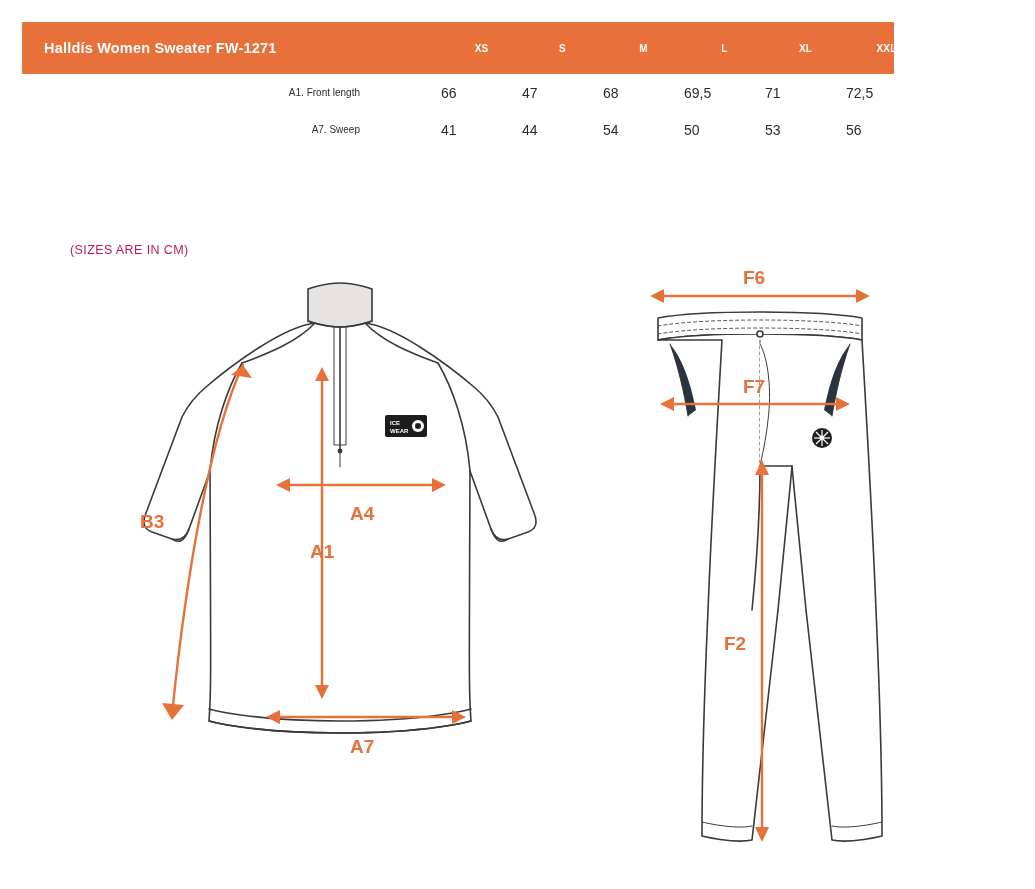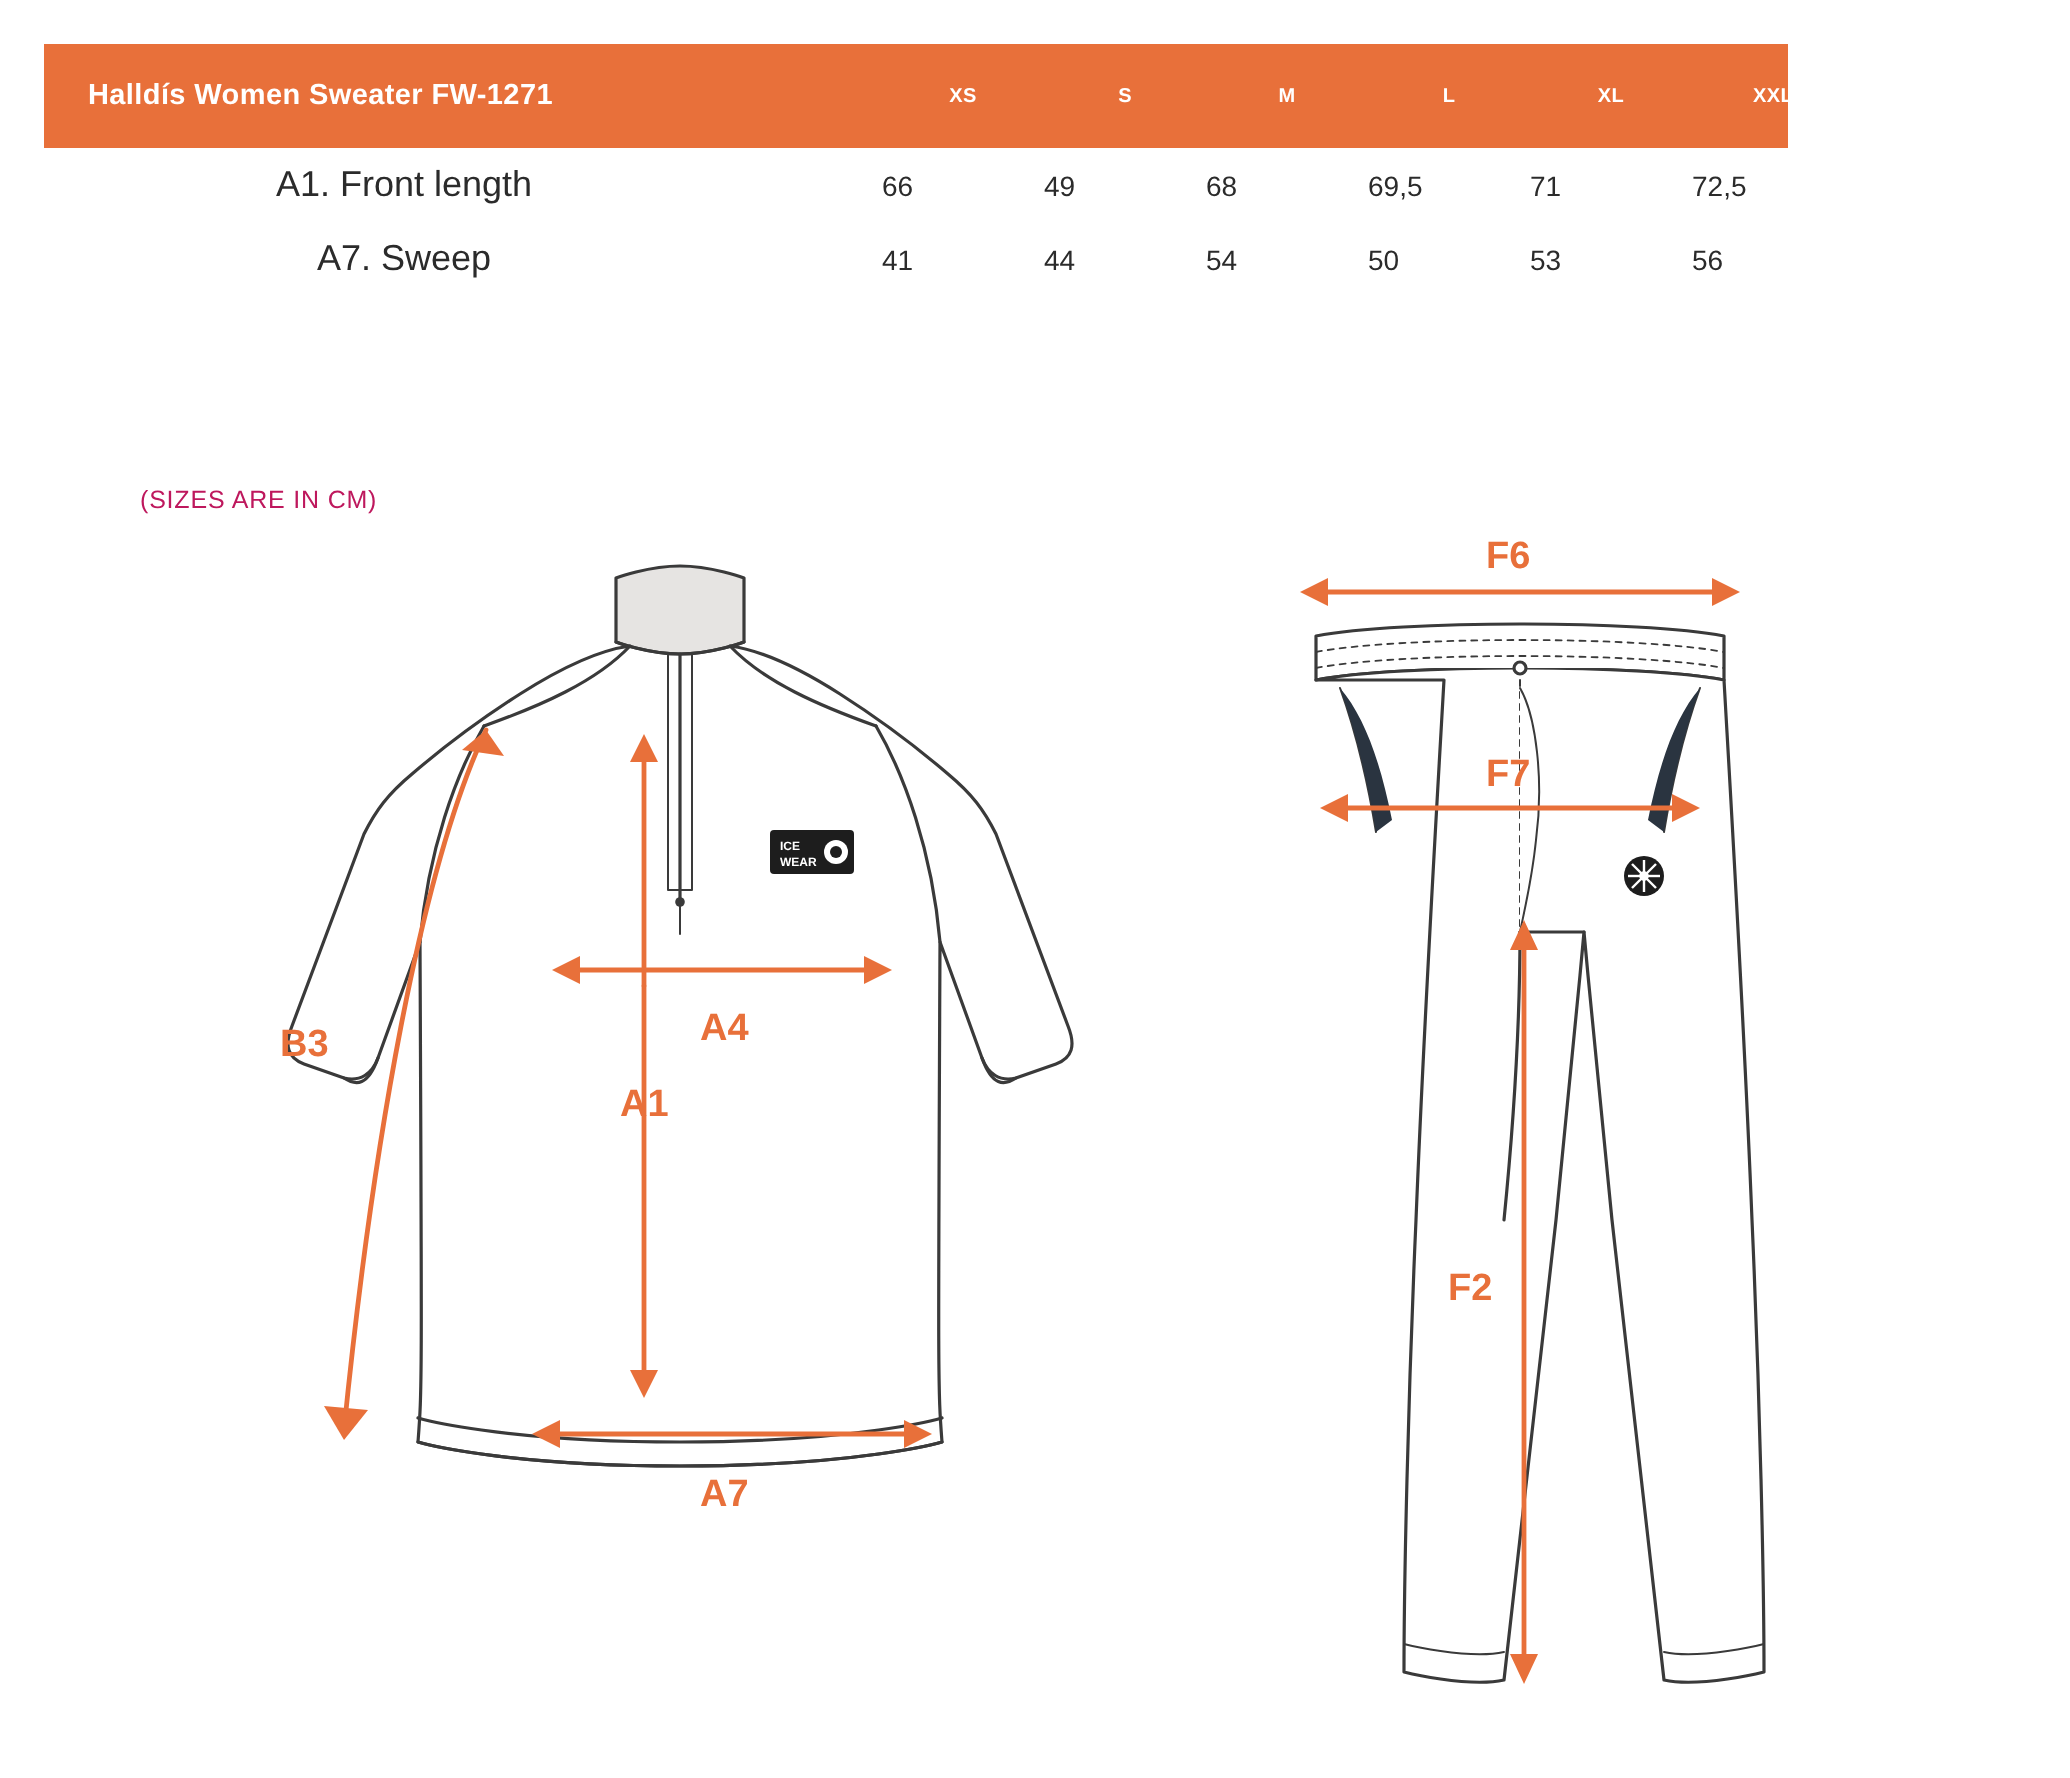--- a/index.html
+++ b/index.html
@@ -53,23 +53,23 @@
     background: #e8703a;
   }
   .body-row td {
     height: 37px;
     font-size: 14px;
     color: #2b2b2b;
     text-align: left;
     vertical-align: middle;
   }
   .body-row td.label-cell {
-    text-align: center;
+    text-align: right;
     padding-left: 22px;
-    font-size: 18px;
+    font-size: 10px;
   }
   .row-light td { background: #ffffff; }
   .row-dark td  { background: #ececec; }
   .row-light td.label-cell { background: #ffffff; }
   .row-dark td.label-cell  { background: #ececec; }
   .row-light td.pad-cell { background: #ffffff; }
   .row-dark td.pad-cell  { background: #ececec; }
   .row-sep td {
     border-bottom: 1px solid #ffffff;
   }
@@ -132,21 +132,21 @@
           <th>XL</th>
           <th>XXL</th>
           <th>XXXL</th>
         </tr>
       </thead>
       <tbody>
         <tr class="body-row row-light row-sep">
           <td class="label-cell">A1. Front length</td>
           <td class="pad-cell"></td>
           <td>66</td>
-          <td>49</td>
+          <td>47</td>
           <td>68</td>
           <td>69,5</td>
           <td>71</td>
           <td>72,5</td>
           <td></td>
         </tr>
         <tr class="body-row row-light row-sep">
           <td class="label-cell">A7. Sweep</td>
           <td class="pad-cell"></td>
           <td>41</td>

